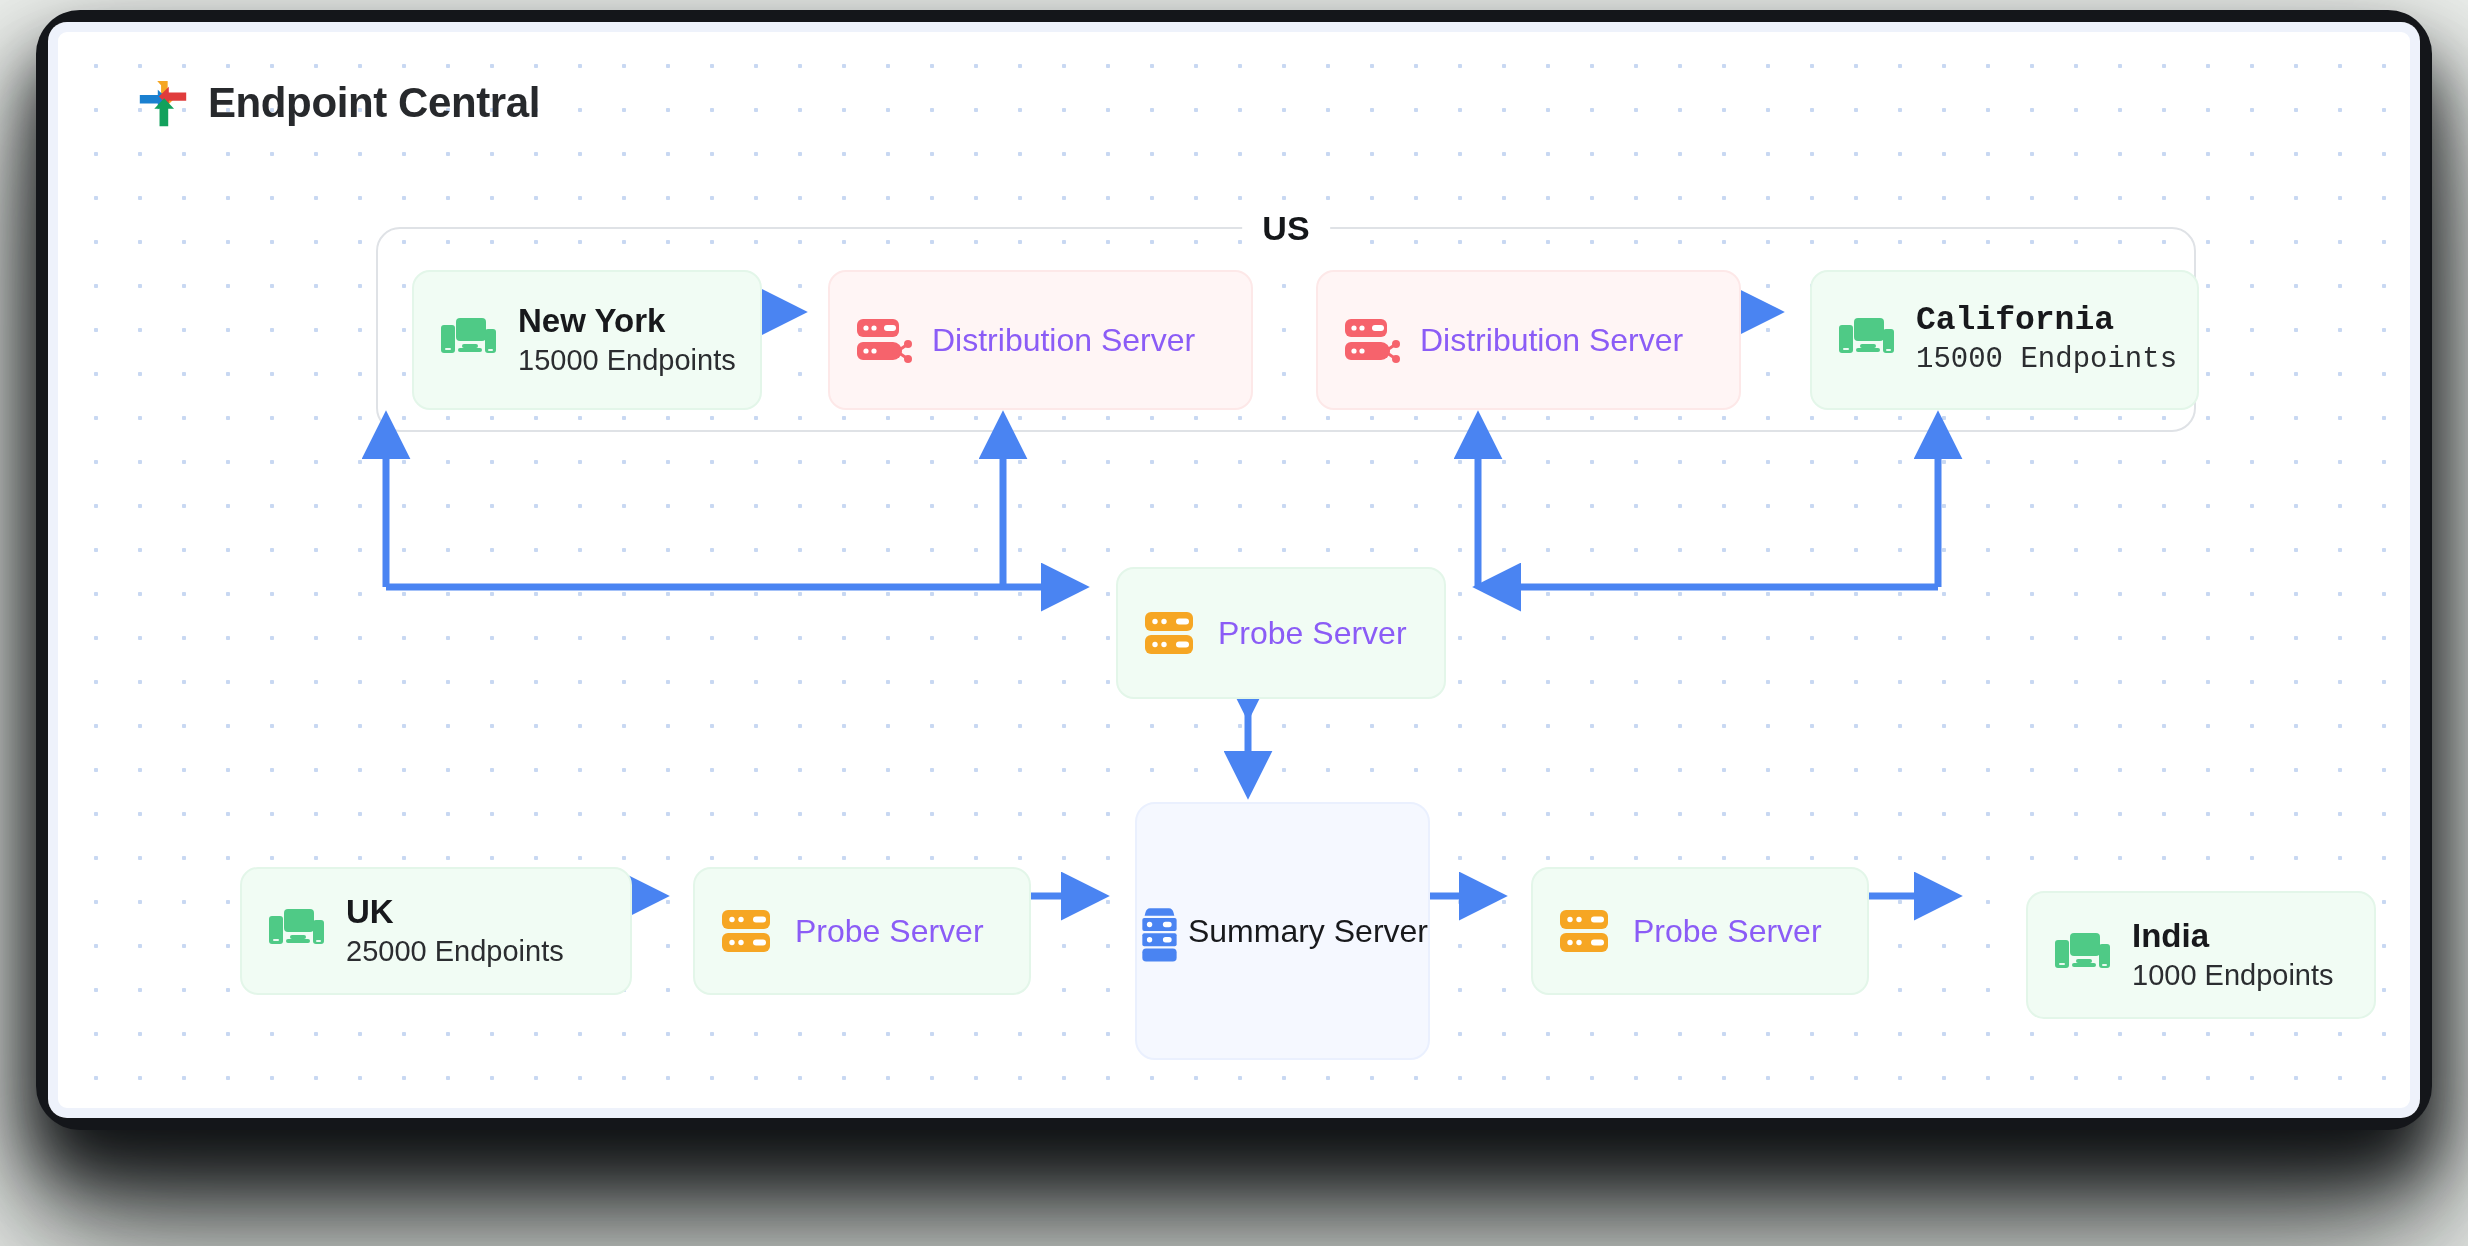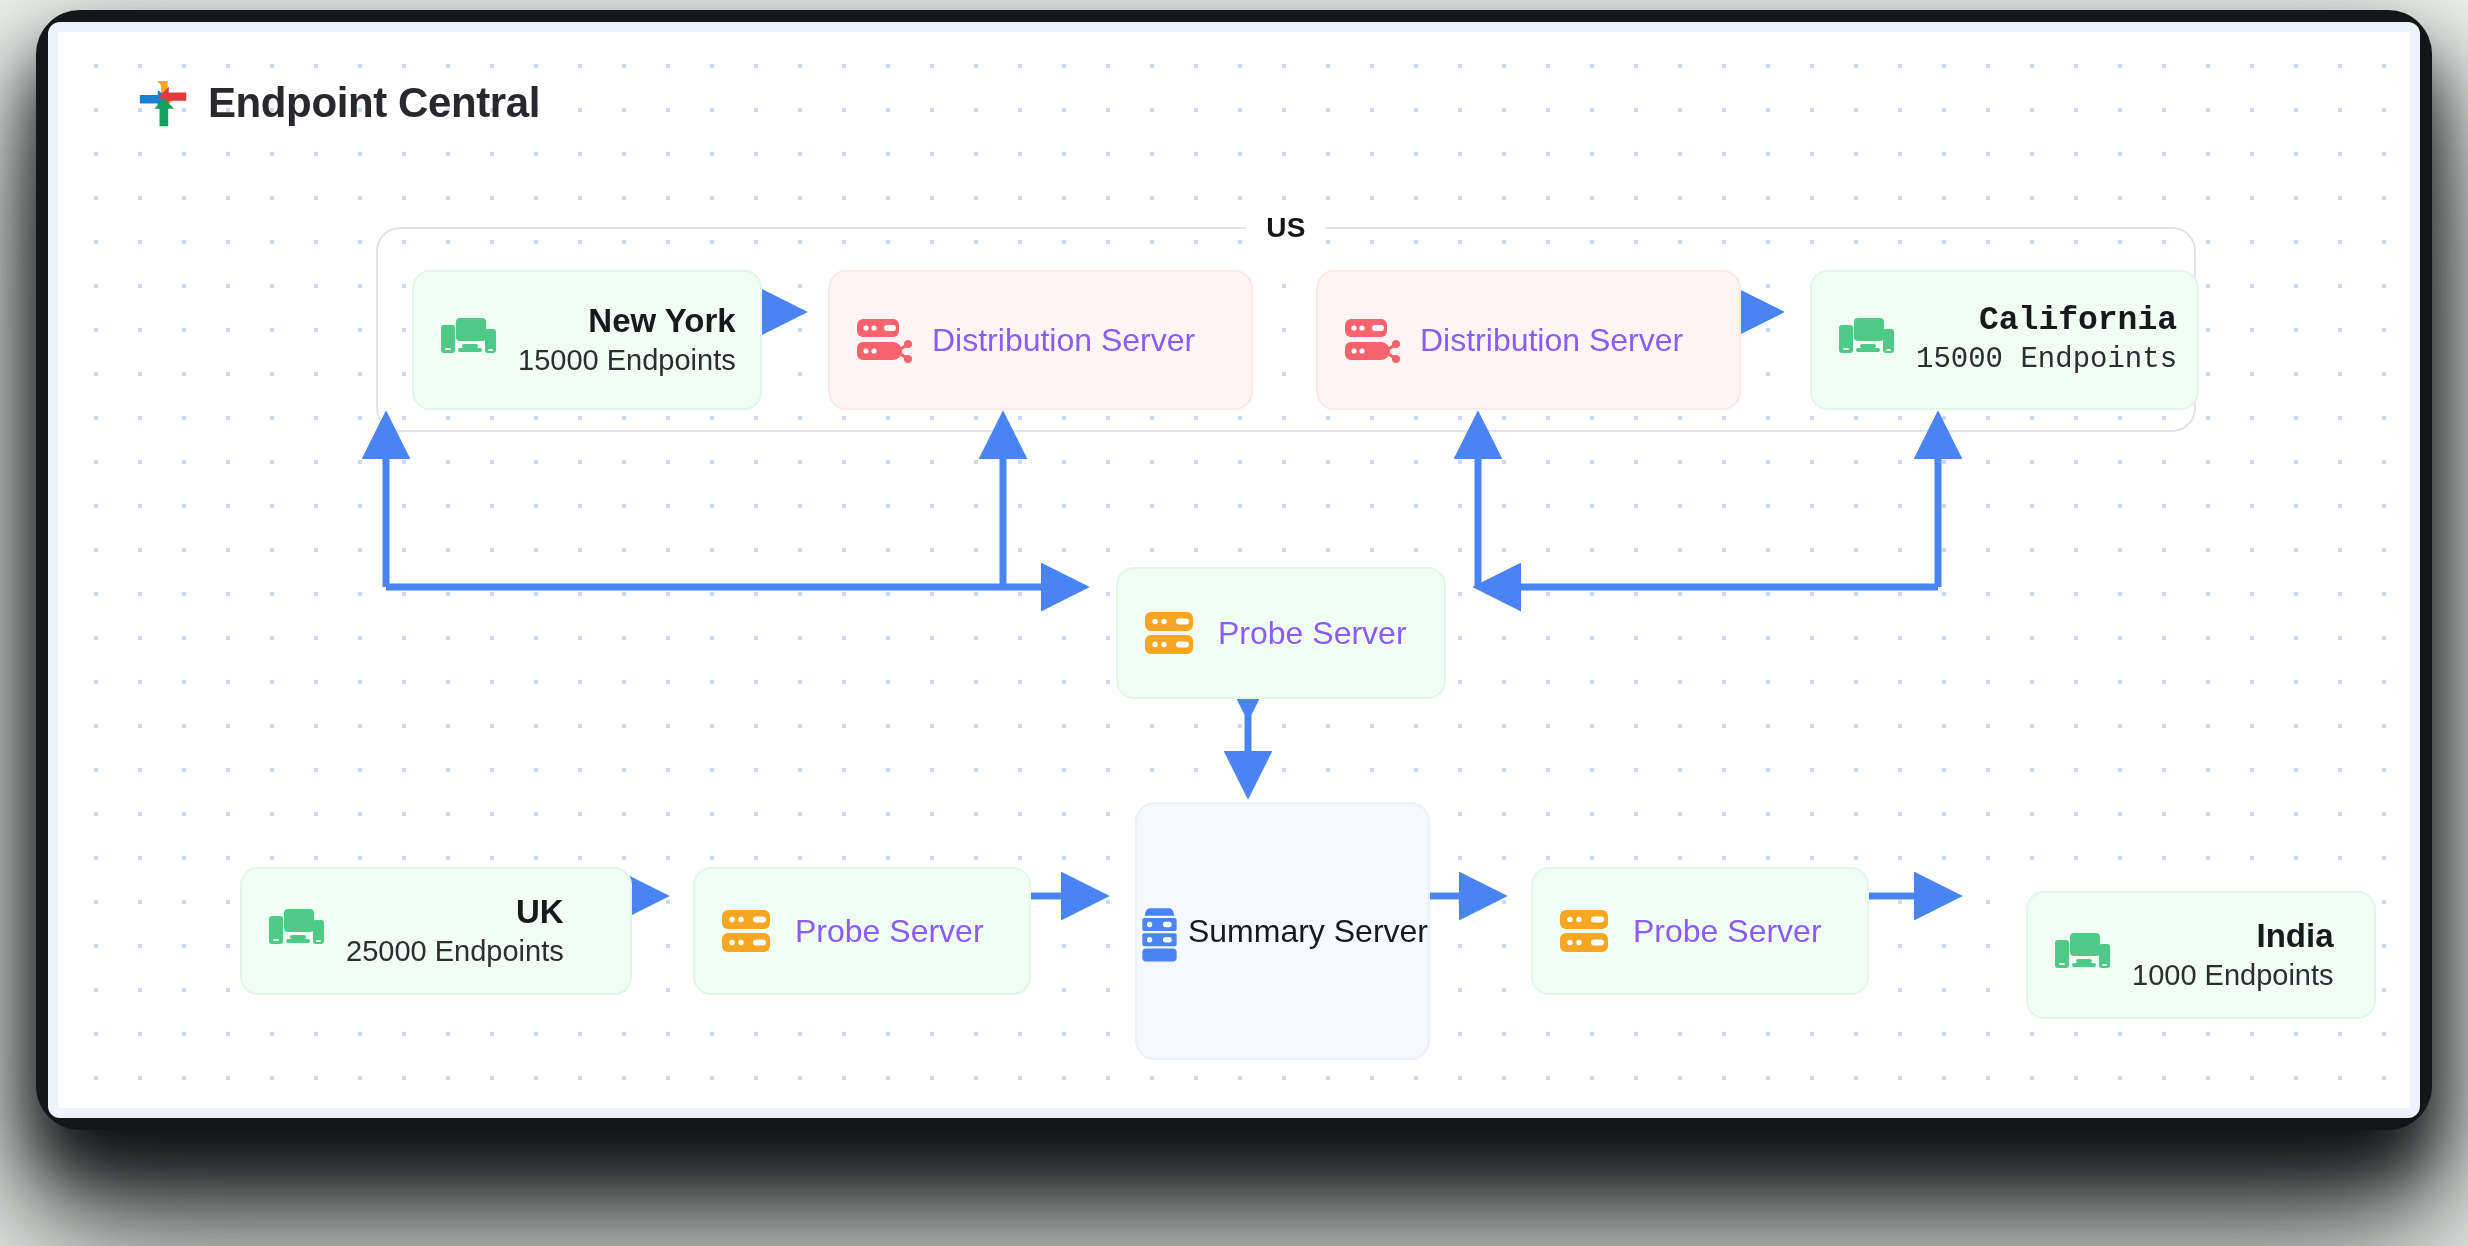--- a/index.html
+++ b/index.html
@@ -33,28 +33,27 @@
        0 44px 70px rgba(10,12,14,0.95),
        0 90px 120px rgba(10,12,14,0.55),
        0 120px 170px rgba(20,25,20,0.30);
   }
 
   
   #canvas {
     position: relative;
     width: 100%;
     height: 100%;
-    border-radius: 12px;
+    border-radius: 19px;
     background-color: #ffffff;
     background-image: radial-gradient(#c8d8f2 2.1px, transparent 2.2px);
     background-size: 44px 44px;
     background-position: 26px 22px;
     overflow: hidden;
     box-shadow: inset 0 0 0 10px #eef2fb;
-    text-align: right;
   }
 
   
   #brand {
     position: absolute;
     left: 86px;
     top: 52px;
     display: flex;
     align-items: center;
     gap: 16px;
@@ -79,21 +78,21 @@
     border-radius: 24px;
     background: transparent;
   }
   #us-label {
     position: absolute;
     left: 50%;
     top: -19px;
     transform: translateX(-50%);
     background: #ffffff;
     padding: 0 20px;
-    font-size: 28px;
+    font-size: 34px;
     font-weight: 700;
     color: #15171a;
     letter-spacing: 0.2px;
     line-height: 36px;
   }
 
   
   .card {
     position: absolute;
     border-radius: 18px;

